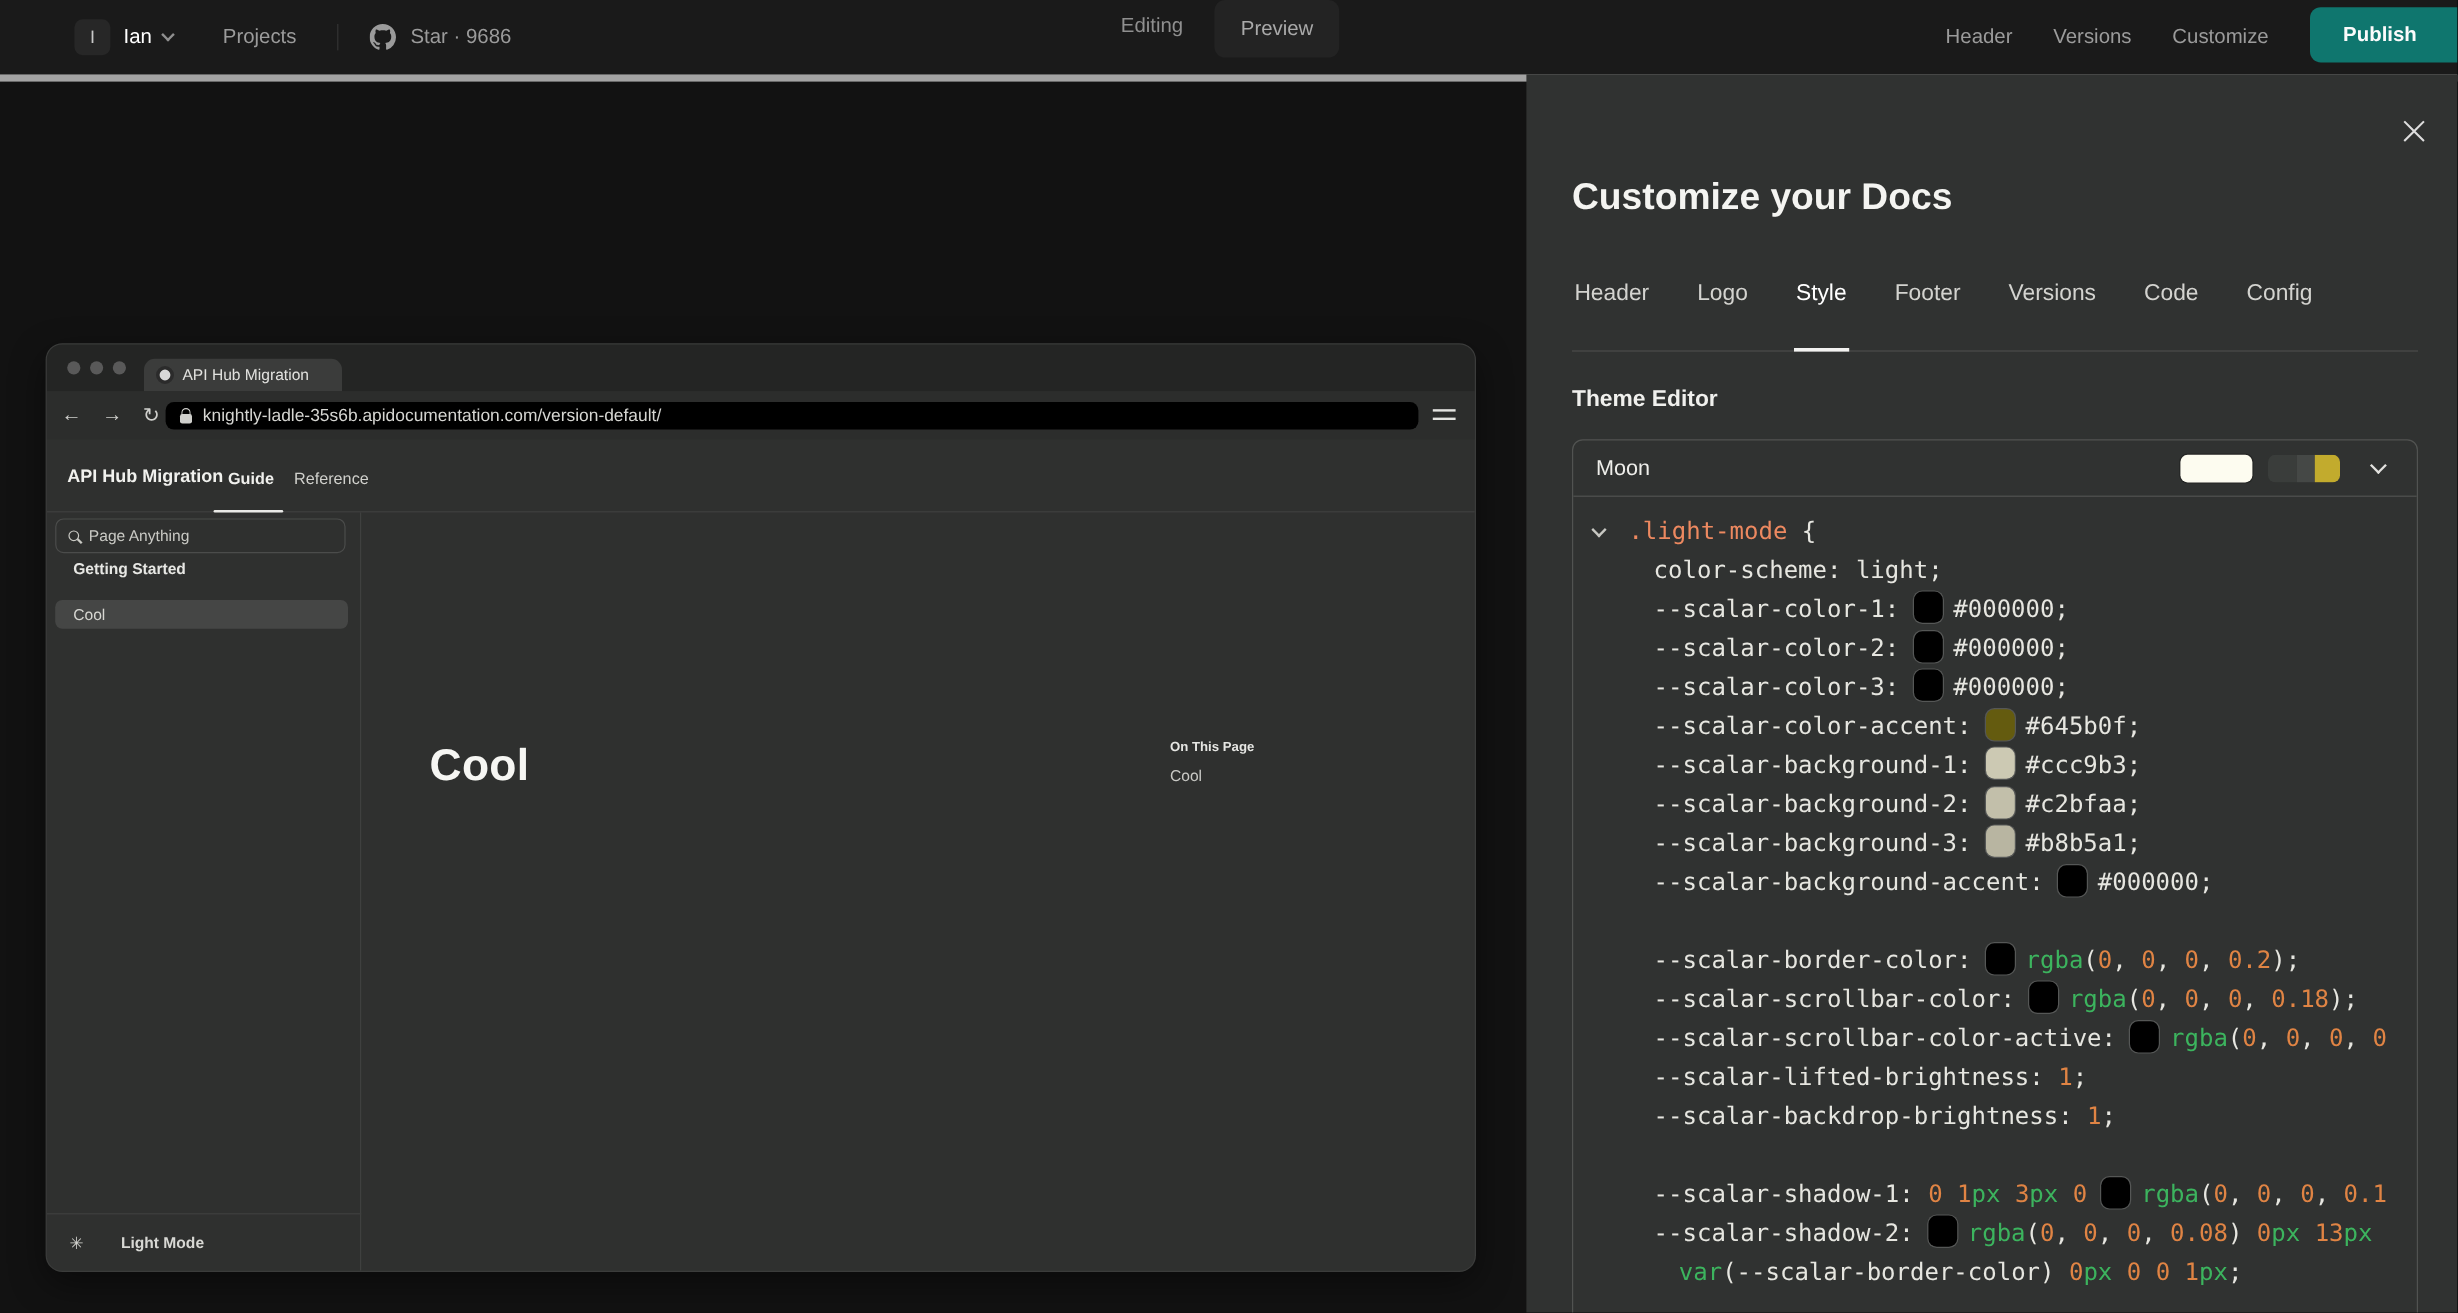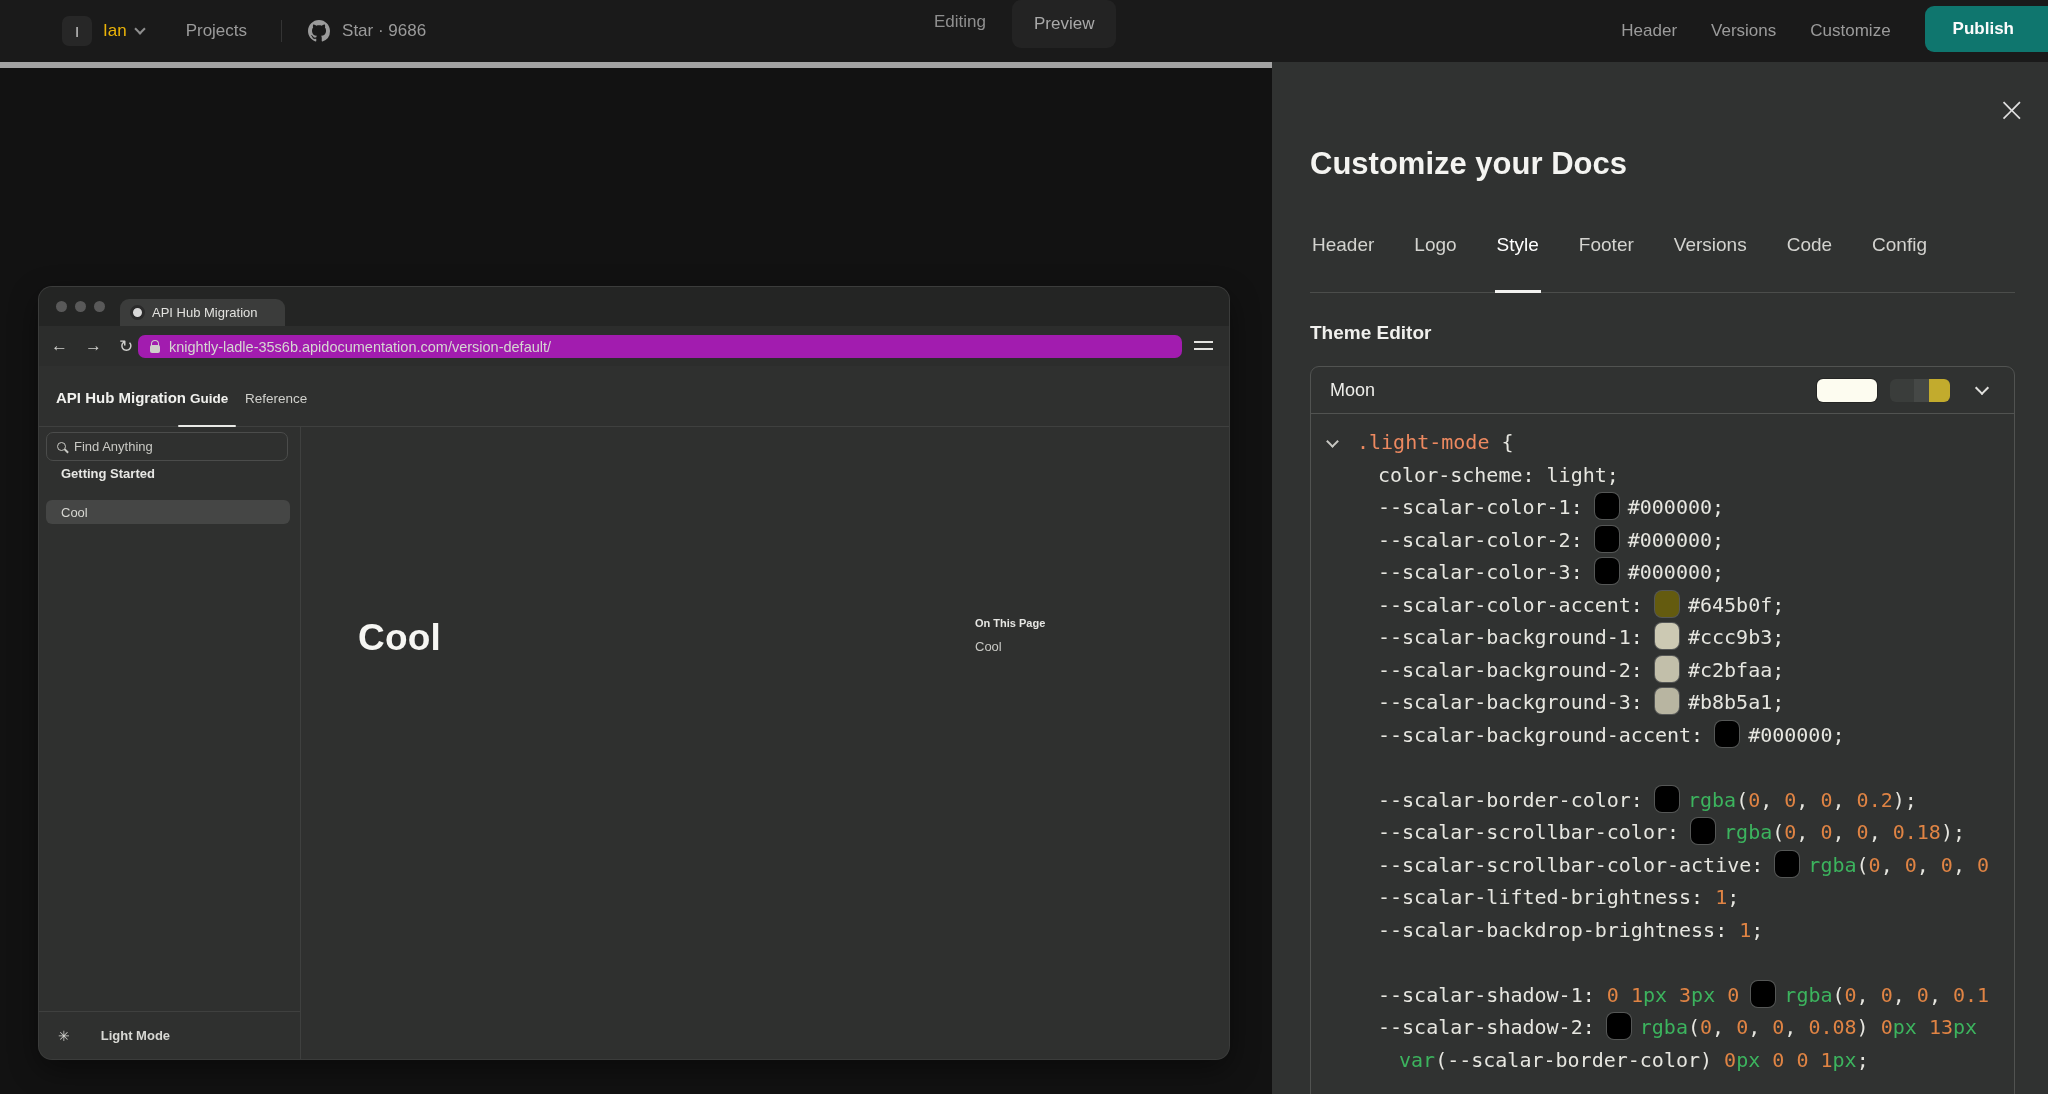--- a/index.html
+++ b/index.html
@@ -5,21 +5,21 @@
   * { margin:0; padding:0; box-sizing:border-box; }
   html,body { background:#0e0e0e; }
   #app { position:relative; width:2048px; height:1094px; overflow:hidden;
          background:#121212; font-family:"Liberation Sans", sans-serif; }
 
   
   .topbar { position:absolute; top:0; left:0; right:0; height:62px; background:#1a1a1a; }
   .tb-left { position:absolute; left:62px; top:0; height:62px; display:flex; align-items:center; }
   .logo-box { width:30px; height:30px; border-radius:7px; background:#272727; color:#c9c9c9;
               display:flex; align-items:center; justify-content:center; font-size:15px; }
-  .workspace { display:flex; align-items:center; gap:9px; margin-left:11px; color:#eab308; font-size:17px; cursor:default; }
+  .workspace { display:flex; align-items:center; gap:9px; margin-left:11px; color:#ffffff; font-size:17px; cursor:default; }
   .chev { width:8px; height:8px; border-right:2px solid #8f8f8f; border-bottom:2px solid #8f8f8f;
           transform:rotate(45deg); margin-top:-4px; }
   .tb-item { color:#9b9b9b; font-size:17px;text-align:center; }
   .tb-projects { margin-left:42px; }
   .tb-divider { width:1px; height:22px; background:#343434; margin-left:34px; }
   .gh { display:flex; align-items:center; gap:12px; margin-left:26px; color:#9b9b9b; font-size:17px; }
   .gh svg { display:block; }
   .tb-center { position:absolute; left:920px; top:0; height:62px; display:flex; align-items:flex-start; gap:12px; }
   .mode { color:#8f8f8f; font-size:17px; padding:12px 14px; border-radius:9px; }
   .mode.active { background:#232323; color:#a9a9a9; padding:14px 22px; }
@@ -37,21 +37,21 @@
   .tabstrip { position:absolute; left:0; top:0; right:0; height:39px; background:#242524; }
   .dots { position:absolute; left:17px; top:14px; display:flex; gap:8px; }
   .dot { width:11px; height:11px; border-radius:50%; background:#595959; }
   .btab { position:absolute; left:81px; top:12px; width:165px; height:27px; background:#3b3c3b;
           border-radius:9px 9px 0 0; display:flex; align-items:center; gap:7px; padding:0 10px; }
   .favicon { width:15px; height:15px; border-radius:50%; background:#d8d8d8; border:3px solid #2b2b2b; }
   .btab-title { font-size:13px; color:#e2e2df; white-space:nowrap; }
   .urlrow { position:absolute; left:0; top:39px; right:0; height:40px; background:#2c2d2c;
             display:flex; align-items:center; }
   .navbtns { display:flex; align-items:center; gap:17px; margin-left:12px; color:#cfcfcc; font-size:17px; }
-  .urlpill { position:absolute; left:99px; top:9px; width:1044px; height:23px; background:#a21caf;
+  .urlpill { position:absolute; left:99px; top:9px; width:1044px; height:23px; background:#000000;
              border-radius:7px; display:flex; align-items:center; padding:0 12px; gap:9px; }
   .lock { width:10px; height:8px; background:#cfcfcb; border-radius:2px; position:relative; margin-top:4px; }
   .lock::before { content:""; position:absolute; left:1px; top:-5px; width:6px; height:6px;
                   border:1.5px solid #cfcfcb; border-bottom:none; border-radius:4px 4px 0 0; }
   .url { font-size:14.5px; color:#d6d6d2; white-space:nowrap; }
   .hamb { position:absolute; right:16px; top:15px; width:19px; height:9px;
           border-top:2.5px solid #e4e4e1; border-bottom:2.5px solid #e4e4e1; }
   .docsnav { position:absolute; left:0; top:79px; right:0; height:61px; border-bottom:1px solid #3f403f; }
   .dn-title { position:absolute; left:17px; top:23px; font-size:15px; font-weight:700; color:#f1f1ee; }
   .dn-link { position:absolute; top:25px; font-size:13.5px; color:#d0d0cc; }
@@ -174,21 +174,21 @@
       <div class="docsnav">
         <span class="dn-title">API Hub Migration</span>
         <span class="dn-link dn-guide">Guide</span>
         <span class="dn-link dn-ref">Reference</span>
         <span class="dn-underline"></span>
       </div>
       <div class="docsbody">
         <div class="sidebar">
           <div class="searchbox">
             <span class="mag"></span>
-            <span>Find Anything</span>
+            <span>Page Anything</span>
           </div>
           <div class="sb-section">Getting Started</div>
           <div class="sb-item">Cool</div>
           <div class="sb-footer">
             <span class="sun">✳</span>
             <span class="lbl">Light Mode</span>
           </div>
         </div>
         <div class="content-h1">Cool</div>
         <div class="toc">

